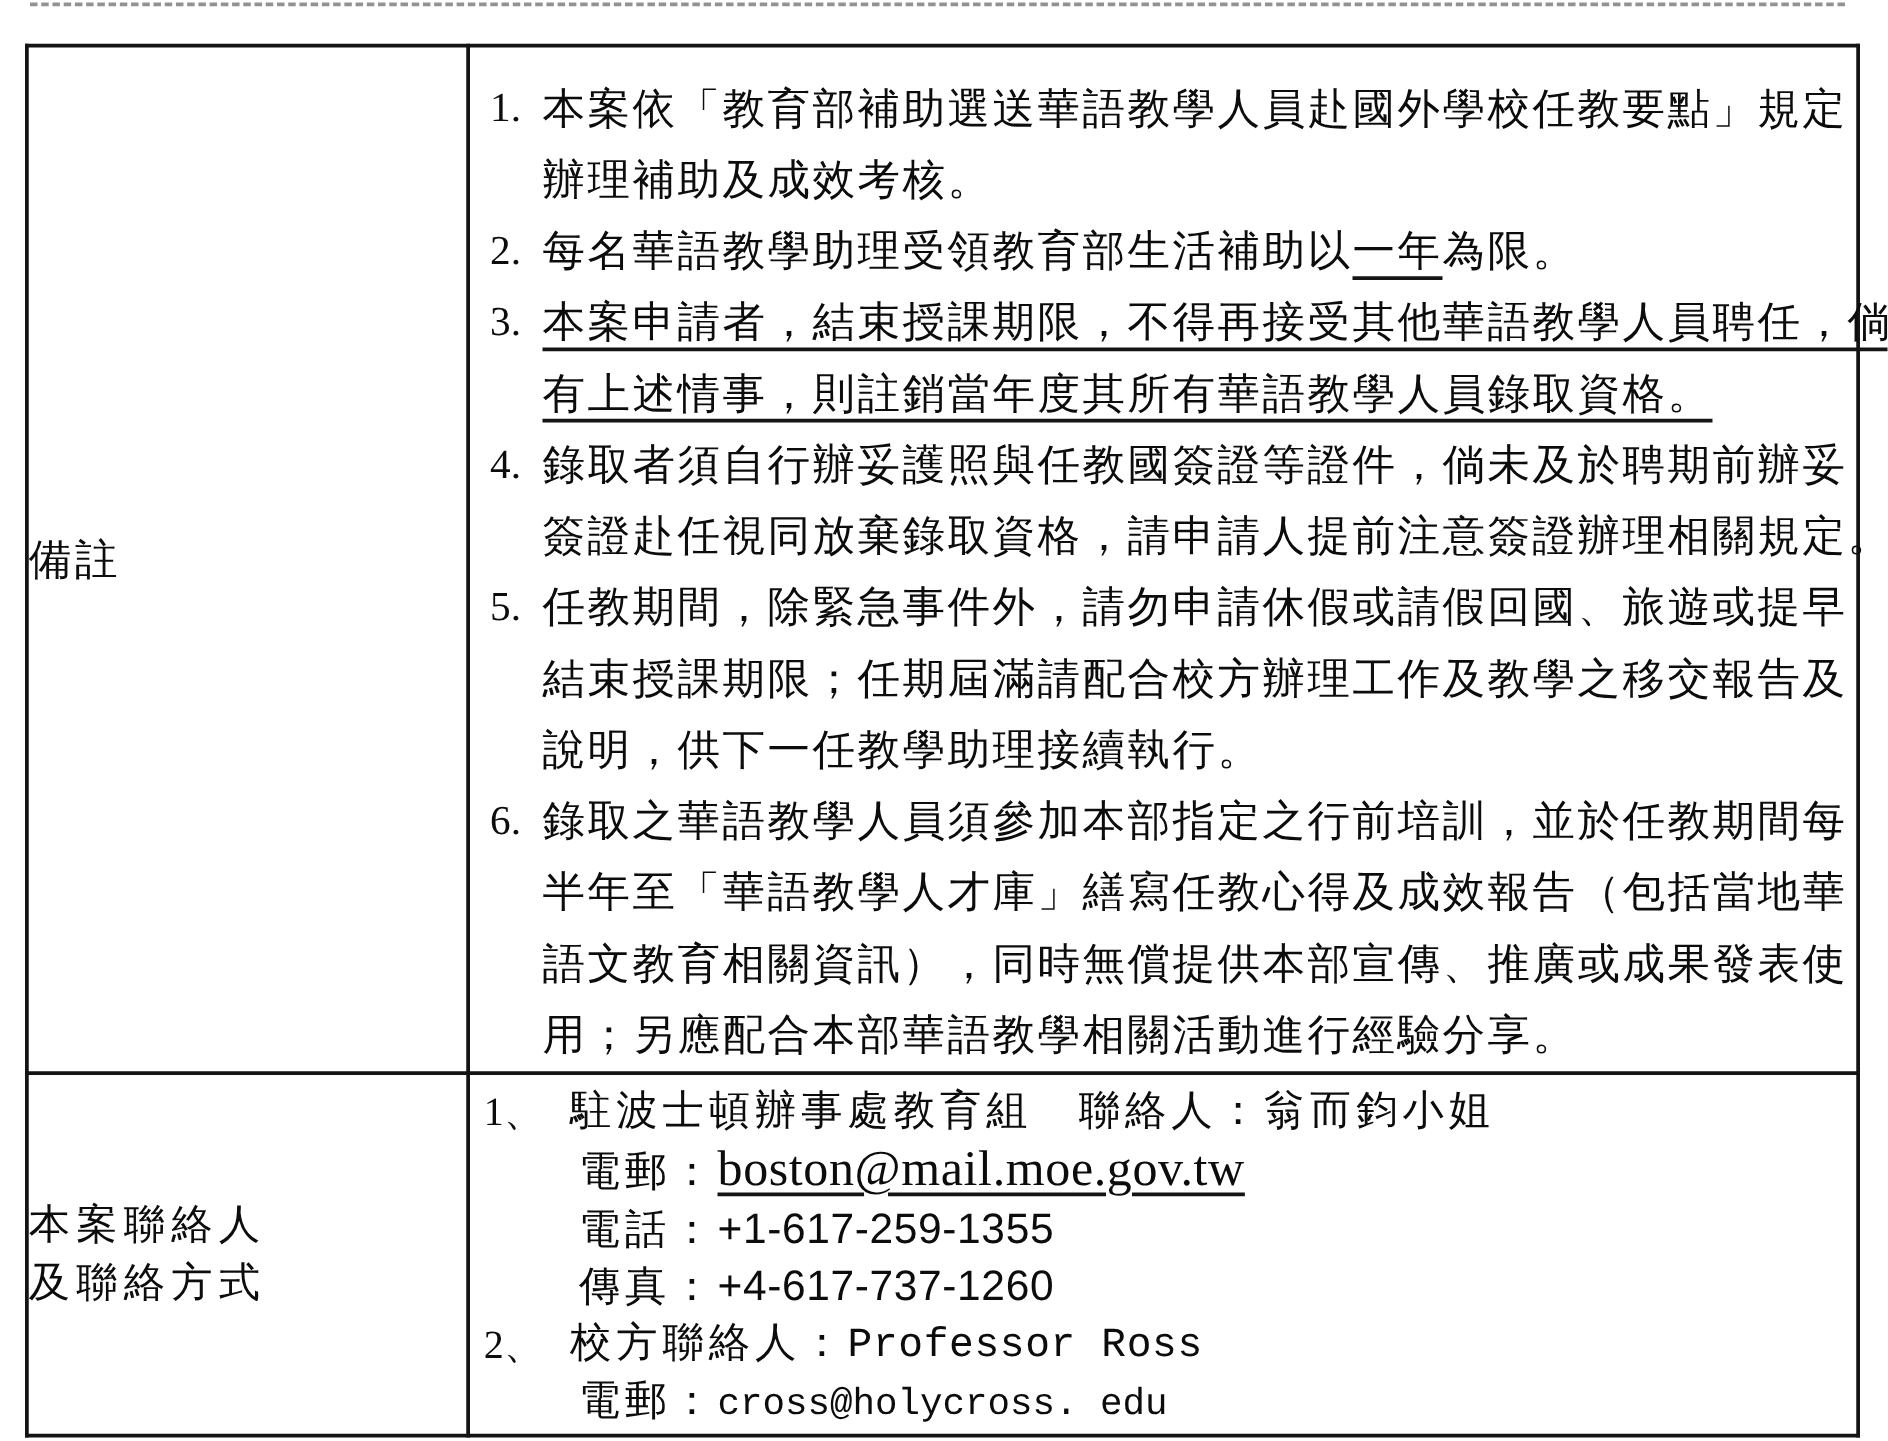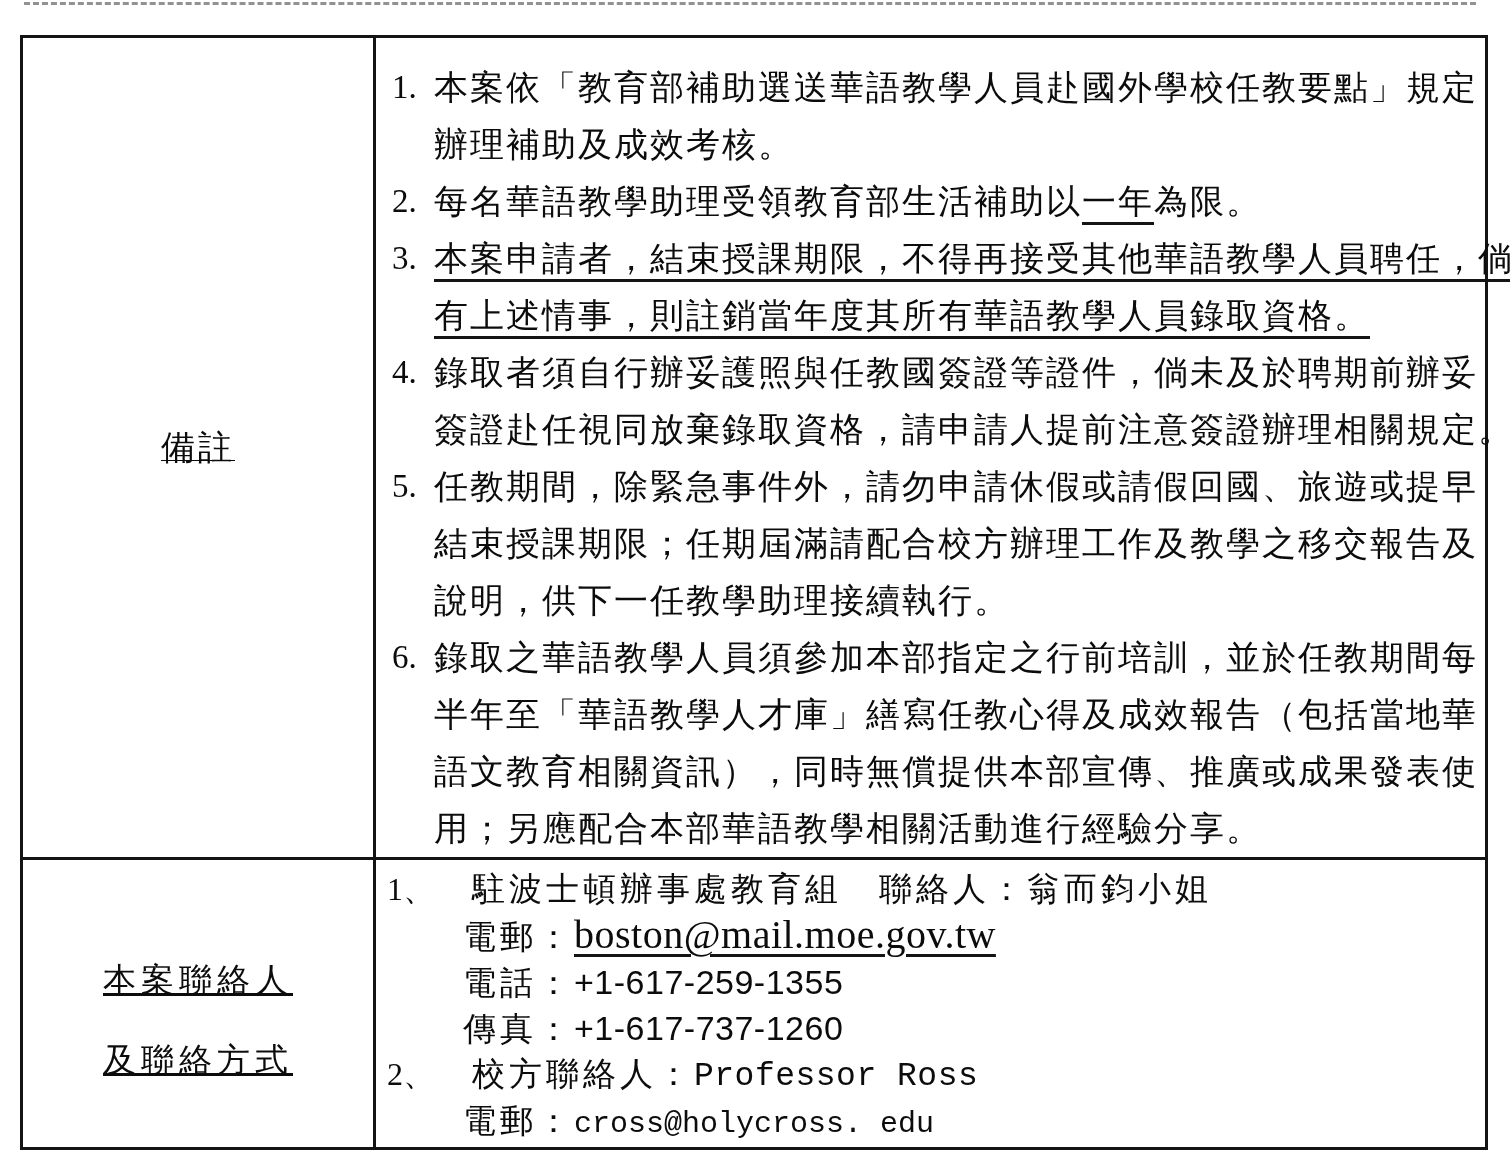--- a/index.html
+++ b/index.html
@@ -19,43 +19,43 @@
 
   table.doc {
     position: absolute; left: 20px; top: 35px;
     width: 1468px; border-collapse: collapse; table-layout: fixed;
     background: #fff;
   }
   table.doc, table.doc td { border: 3px solid #141414; }
   td { padding: 0; vertical-align: middle; }
   col.c1 { width: 353px; }
 
-  .label-cell { text-align: center; text-decoration: underline; }
+  .label-cell { text-align: left; }
   .remarks-label { font-size: 34px; letter-spacing: 3px; }
-  .contacts-label-line { font-size: 33px; letter-spacing: 5px; line-height: 47px; margin-top: 33px; }
+  .contacts-label-line { font-size: 33px; letter-spacing: 5px; line-height: 47px; }
 
   .content-cell { vertical-align: top; }
 
   
   .remarks-content { padding: 21px 6px 0 0; }
   .r-item { position: relative; padding-left: 58px; font-size: 34px; line-height: 57px; letter-spacing: 2px; }
   .r-num { position: absolute; left: 16px; top: 0; letter-spacing: 0; font-size: 33px; }
   .r-line { white-space: nowrap; }
   .u {
     text-decoration: underline;
     text-decoration-thickness: 2.5px;
     text-underline-offset: 9px;
     text-decoration-color: #141414;
   }
 
   
   .contacts-content { padding: 7px 6px 0 0; font-size: 33px; line-height: 45px; }
   .c-entry { position: relative; padding-left: 80px; }
   .c-num { position: absolute; left: 11px; top: 0; letter-spacing: 0; font-size: 32px; }
-  .c-head { letter-spacing: 4px; white-space: nowrap; margin-left: 16px; }
+  .c-head { letter-spacing: 4px; white-space: nowrap; }
   .c-detail { padding-left: 7px; letter-spacing: 4px; white-space: nowrap; }
 
   .f-link {
     font-family: "Liberation Serif", "DejaVu Serif", serif;
     letter-spacing: 0.5px; font-size: 40px;
     text-decoration: underline; text-decoration-thickness: 2.5px;
     text-underline-offset: 6px; text-decoration-color: #141414;
   }
   .f-phone {
     font-family: "Liberation Sans", "DejaVu Sans", sans-serif;
@@ -128,21 +128,21 @@
         <div class="contacts-label-line">本案聯絡人</div>
         <div class="contacts-label-line">及聯絡方式</div>
       </td>
       <td class="content-cell">
         <div class="contacts-content" id="contacts-list">
               <div class="c-entry">
                 <span class="c-num">1、</span>
                 <div class="c-head"><span>駐波士頓辦事處教育組　聯絡人：翁而鈞小姐</span></div>
                 <div class="c-detail"><span>電郵：</span><span class="f-link">boston@mail.moe.gov.tw</span></div>
                 <div class="c-detail"><span>電話：</span><span class="f-phone">+1-617-259-1355</span></div>
-                <div class="c-detail"><span>傳真：</span><span class="f-phone">+1-617-737-1260</span></div>
+                <div class="c-detail"><span>傳真：</span><span class="f-phone">+4-617-737-1260</span></div>
               </div>
               <div class="c-entry">
                 <span class="c-num">2、</span>
                 <div class="c-head"><span>校方聯絡人：</span><span class="f-latin">Professor Ross</span></div>
                 <div class="c-detail"><span>電郵：</span><span class="f-mono">cross@holycross. edu</span></div>
               </div>
             </div>
       </td>
     </tr>
   </tbody>

